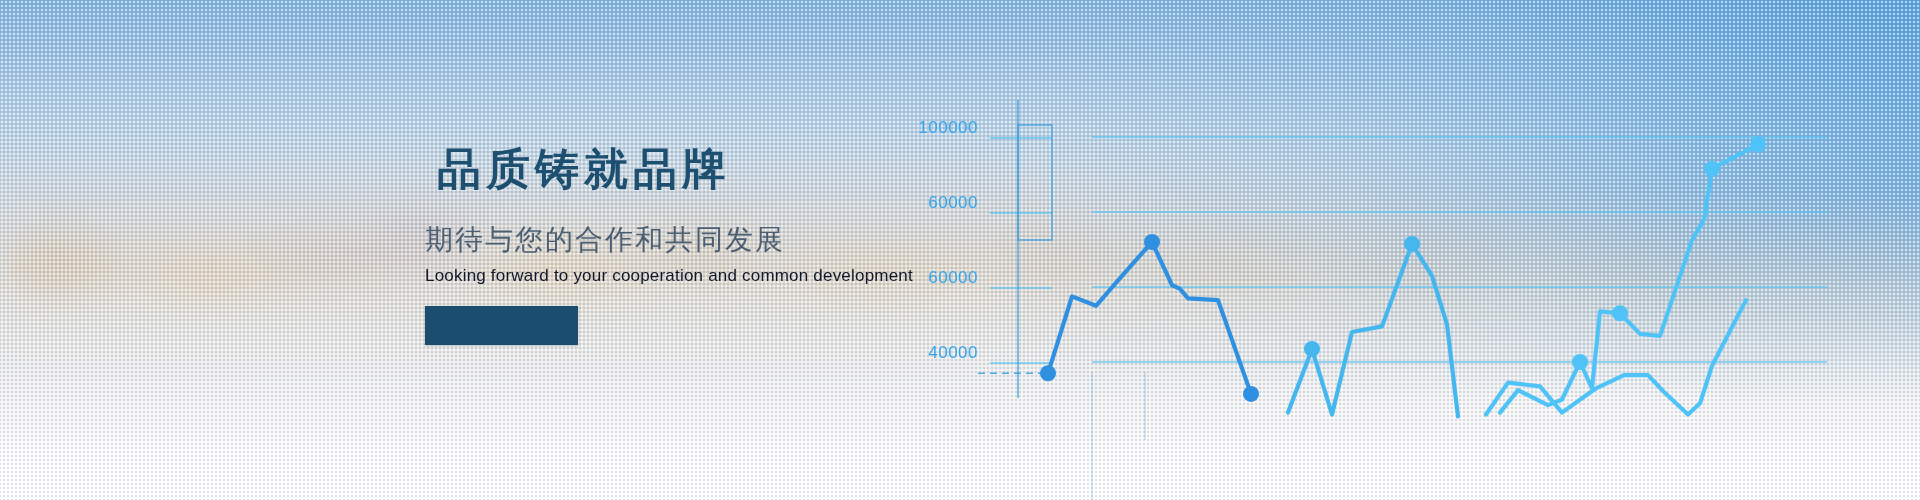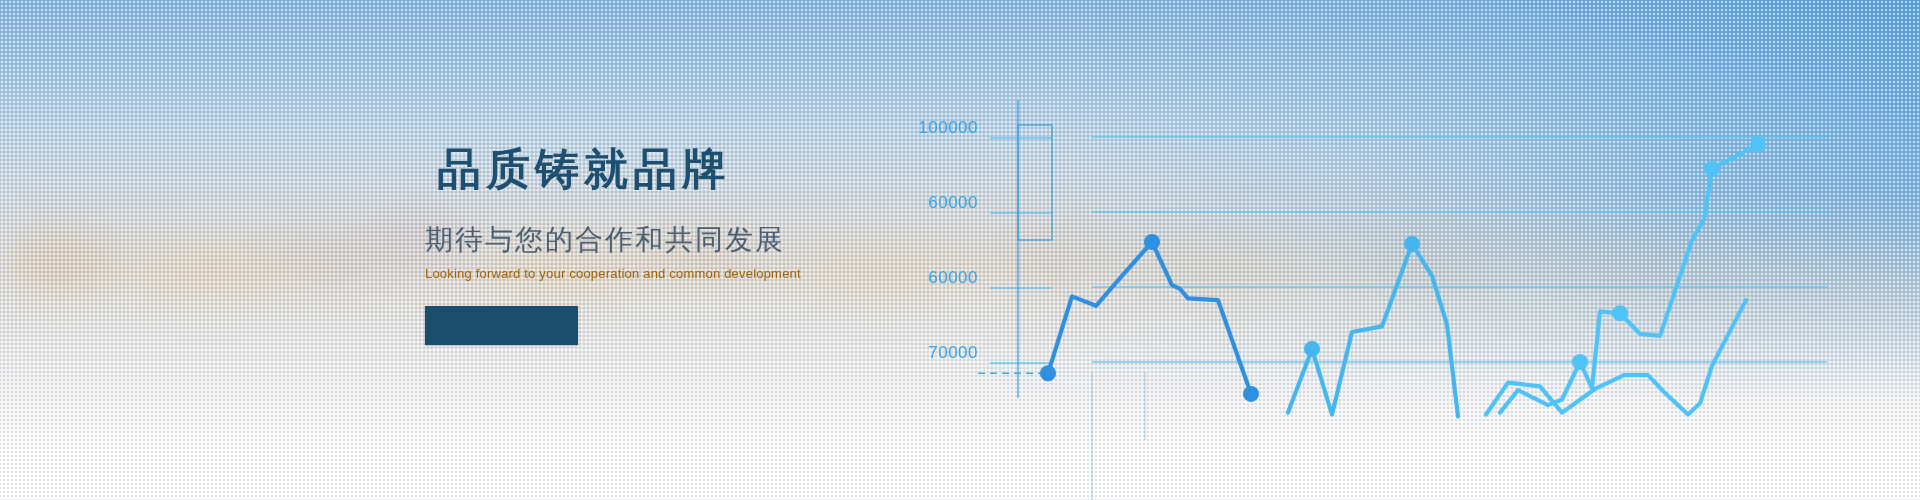--- a/index.html
+++ b/index.html
@@ -83,23 +83,23 @@
   .copy h2{
     margin:30px 16px 0 0;
     font-size:28px;
     font-weight:400;
     letter-spacing:2px;
     color:#4c5f72;
     line-height:1.2;
   }
   .copy .en{
     margin-top:9px;
-    font-size:13px;
+    font-size:17px;
     letter-spacing:.2px;
-    color:#a16207;
+    color:#0f172a;
   }
   .cta{
     position:absolute;left:425px;top:306px;
     width:153px;height:39px;
     background:#1b4d6e;
     border:0;
     cursor:pointer;
     box-shadow:0 1px 2px rgba(20,50,75,.25);
   }
 
@@ -152,21 +152,21 @@
       <circle cx="1620" cy="313.25" r="8" fill="#4fc3f7"></circle>
       <circle cx="1712" cy="168.875" r="8" fill="#4fc3f7"></circle>
       <circle cx="1758" cy="144.5" r="8" fill="#4fc3f7"></circle>
       <polyline points="1486,414.5 1508,382.6 1540,386.4 1562,412.6 1596,388.3 1624,375.1 1648,375.1 1664,392.0 1688,414.5 1700,403.3 1712,365.8 1746,300.1" fill="none" stroke="#4fc3f7" stroke-width="4.2" stroke-linejoin="round" stroke-linecap="round"></polyline>
     </svg>
 
   <div id="ylabels">
       <div class="ylabel" style="left: 868px; top: 128px;">100000</div>
       <div class="ylabel" style="left: 868px; top: 203px;">60000</div>
       <div class="ylabel" style="left: 868px; top: 278px; border-radius: 10px;">60000</div>
-      <div class="ylabel" style="left: 868px; top: 353px;">70000</div>
+      <div class="ylabel" style="left: 868px; top: 353px;">40000</div>
     </div>
 
   <div class="copy">
     <h1>品质铸就品牌</h1>
     <h2>期待与您的合作和共同发展</h2>
     <div class="en">Looking forward to your cooperation and common development</div>
   </div>
 
   <button class="cta"></button>
 

